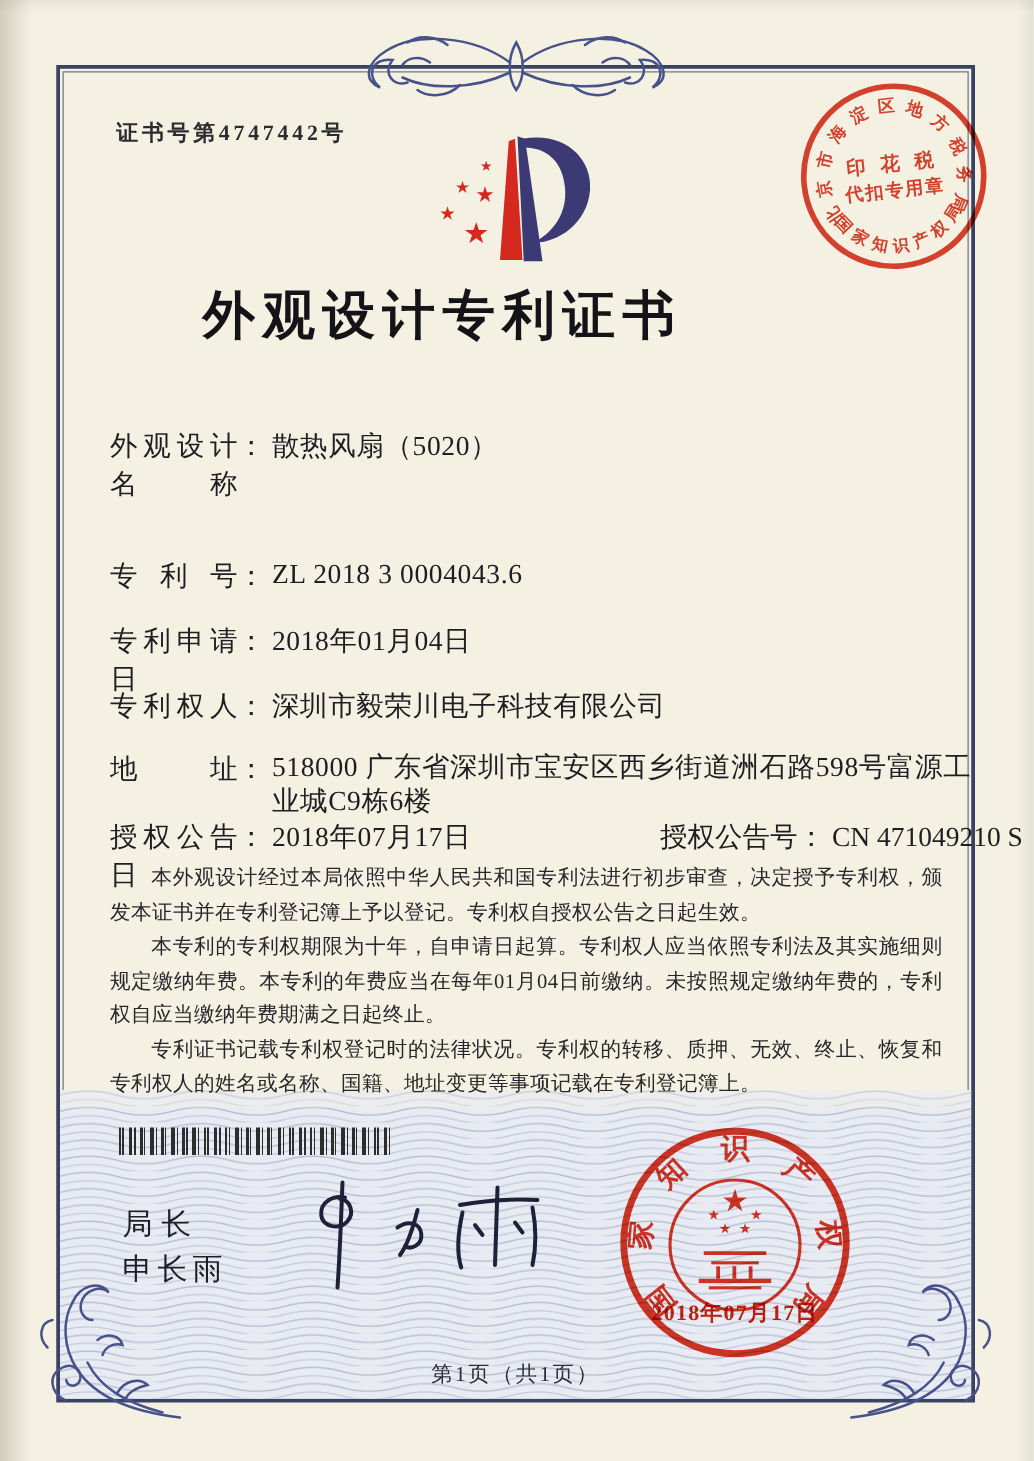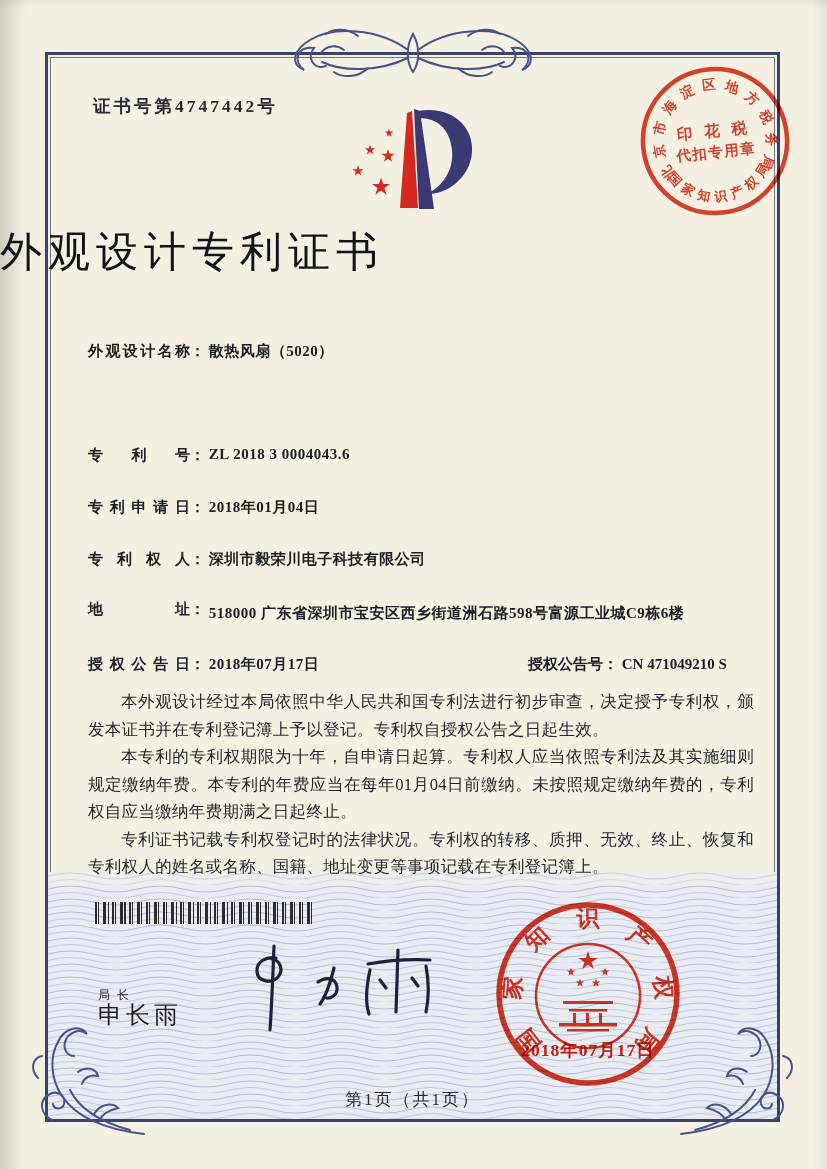--- a/index.html
+++ b/index.html
@@ -30,25 +30,25 @@
     position:absolute; left:77px; top:94px;
     font-size:17.5px; letter-spacing:3px; color:#2b2b30; font-weight:600;margin-left:16px;
   }
 
   .logo { position:absolute; left:330px; top:95px; }
 
   .tax-stamp { position:absolute; left:636px; top:62px; transform:rotate(-6deg); mix-blend-mode:multiply; opacity:.95; }
   .tax-stamp text { font-family:"Liberation Serif","DejaVu Serif",serif; font-weight:bold; }
 
   .title {
-    position:absolute; left:0; top:224px; width:708px; text-align:left;
-    font-size:42px; font-weight:normal; letter-spacing:6px; color:#141418;
-  }
-
-  .field-row { position:absolute; left:88px; font-size:15px; color:#1d1d22;font-weight:bold; }
+    position:absolute; left:0; top:224px; width:708px; text-align:center;
+    font-size:42px; font-weight:bold; letter-spacing:6px; color:#141418;
+  }
+
+  .field-row { position:absolute; left:88px; font-size:22px; color:#1d1d22; }
   .flabel {
     display:inline-block; width:102px; vertical-align:top;
     text-align:justify; text-align-last:justify;
   }
   .fcolon { vertical-align:top; }
   .fvalue { display:inline-block; vertical-align:top; letter-spacing:.5px; }
   .fvalue.wrap { width:562px; line-height:27px; }
   .grant-no { position:absolute; left:440px; top:0; white-space:nowrap; }
 
   .paragraphs { position:absolute; left:88px; top:688px; width:666px; }
@@ -59,21 +59,21 @@
 
   .barcode {
     position:absolute; left:95px; top:902px; width:217px; height:22px;
     background:repeating-linear-gradient(90deg,
       #2d2d2d 0 2px, transparent 2px 3px,
       #2d2d2d 3px 4px, transparent 4px 8px,
       #2d2d2d 8px 11px, transparent 11px 12.5px,
       #2d2d2d 12.5px 13.5px, transparent 13.5px 17px);
   }
 
-  .director-label { position:absolute; left:98px; top:963px; font-size:12px; letter-spacing:7px; color:#1e1e24;margin-top:24px; }
+  .director-label { position:absolute; left:98px; top:963px; font-size:24px; letter-spacing:7px; color:#1e1e24; }
   .director-name  { position:absolute; left:98px; top:999px; font-size:24px; letter-spacing:4px; color:#1e1e24; }
 
   .signature { position:absolute; left:230px; top:940px; }
 
   .seal { position:absolute; left:493px; top:899px; mix-blend-mode:multiply; opacity:.96; }
   .seal text { font-family:"Liberation Serif","DejaVu Serif",serif; font-weight:bold; }
   .seal-date {
     position:absolute; left:493px; top:1038px; width:190px; text-align:center;
     font-size:17.5px; font-weight:bold; color:#cf2412; letter-spacing:1px;
     mix-blend-mode:multiply;

